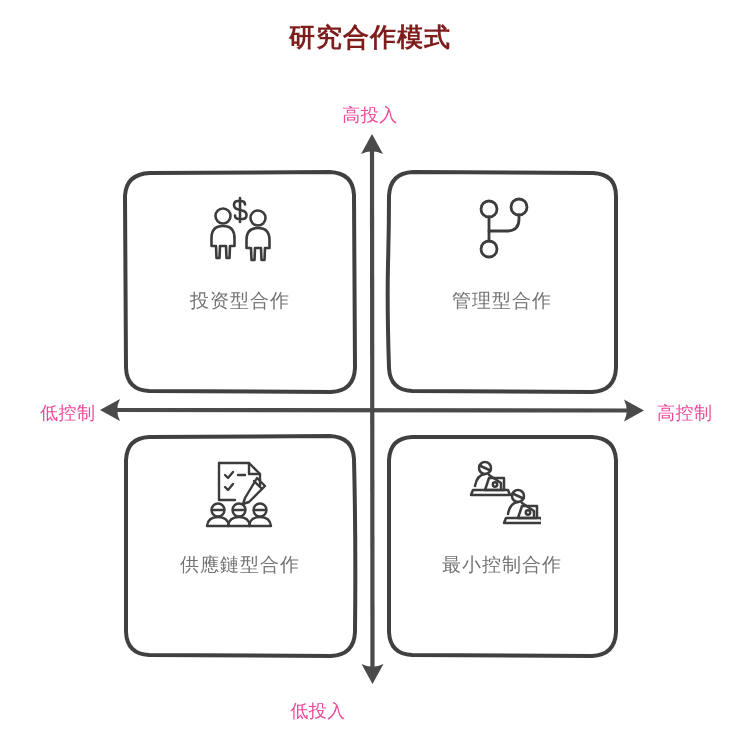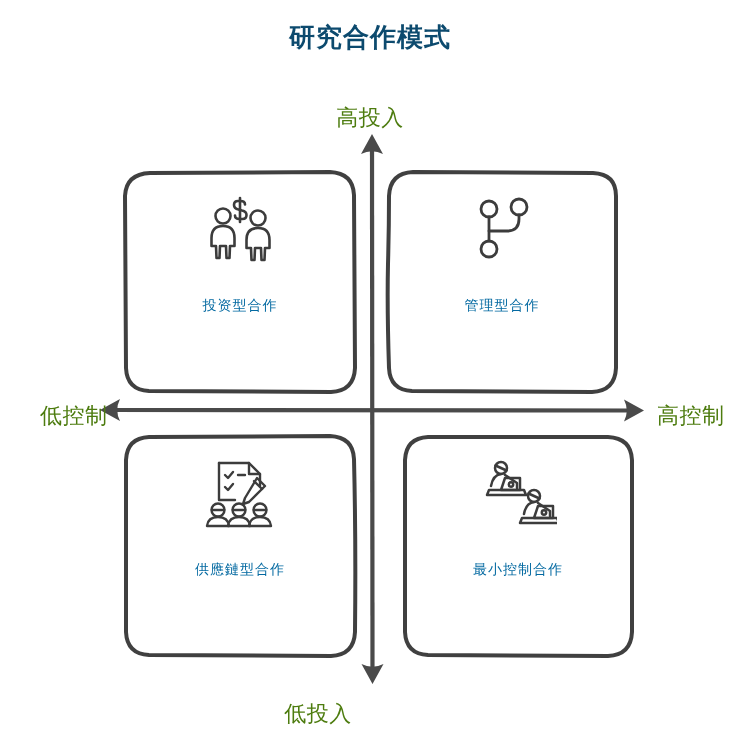--- a/index.html
+++ b/index.html
@@ -19,37 +19,37 @@
   
   #chart-title {
     position: absolute;
     top: 20px;
     left: 0;
     width: 740px;
     text-align: center;
     font-size: 26px;
     font-weight: bold;
     letter-spacing: 1px;
-    color: #0c4a6e;
+    color: #7f1d1d;
   }
 
   
   #axis-layer {
     position: absolute;
     top: 0; left: 0;
     width: 740px;
     height: 740px;
     pointer-events: none;
   }
 
   
   .axis-label {
     position: absolute;
-    font-size: 22px;
-    color: #4d7c0f;
+    font-size: 18px;
+    color: #ec4899;
     white-space: nowrap;
     letter-spacing: 0.5px;
   }
   #axis-label-top {
     top: 103px;
     left: 0;
     width: 740px;
     text-align: center;
   }
   #axis-label-bottom {
@@ -75,43 +75,43 @@
     height: 228px;
     box-sizing: border-box;
     display: flex;
     flex-direction: column;
     align-items: center;
     justify-content: flex-start;
   }
   #quadrant-top-left     { left: 122px; top: 168px; }
   #quadrant-top-right    { left: 384px; top: 168px; }
   #quadrant-bottom-left  { left: 122px; top: 432px; font-family: Liberation Serif, serif; }
-  #quadrant-bottom-right { left: 400px; top: 432px; }
+  #quadrant-bottom-right { left: 384px; top: 432px; }
 
   .quadrant-frame {
     position: absolute;
     top: 0; left: 0;
     width: 100%;
     height: 100%;
   }
 
   .quadrant-icon {
     position: relative;
     margin-top: 26px;
     width: 78px;
     height: 70px;
     display: flex;
     align-items: center;
     justify-content: center;
   }
   .quadrant-label {
     position: relative;
-    margin-top: 33px;
-    font-size: 14px;
-    color: #0369a1;
+    margin-top: 24px;
+    font-size: 19px;
+    color: #737373;
     letter-spacing: 1px;
     text-align: center;
   }
 </style>
 </head>
 <body>
 
 <div id="chart-title">研究合作模式</div>
 
 <svg id="axis-layer" viewBox="0 0 740 740" xmlns="http://www.w3.org/2000/svg">

